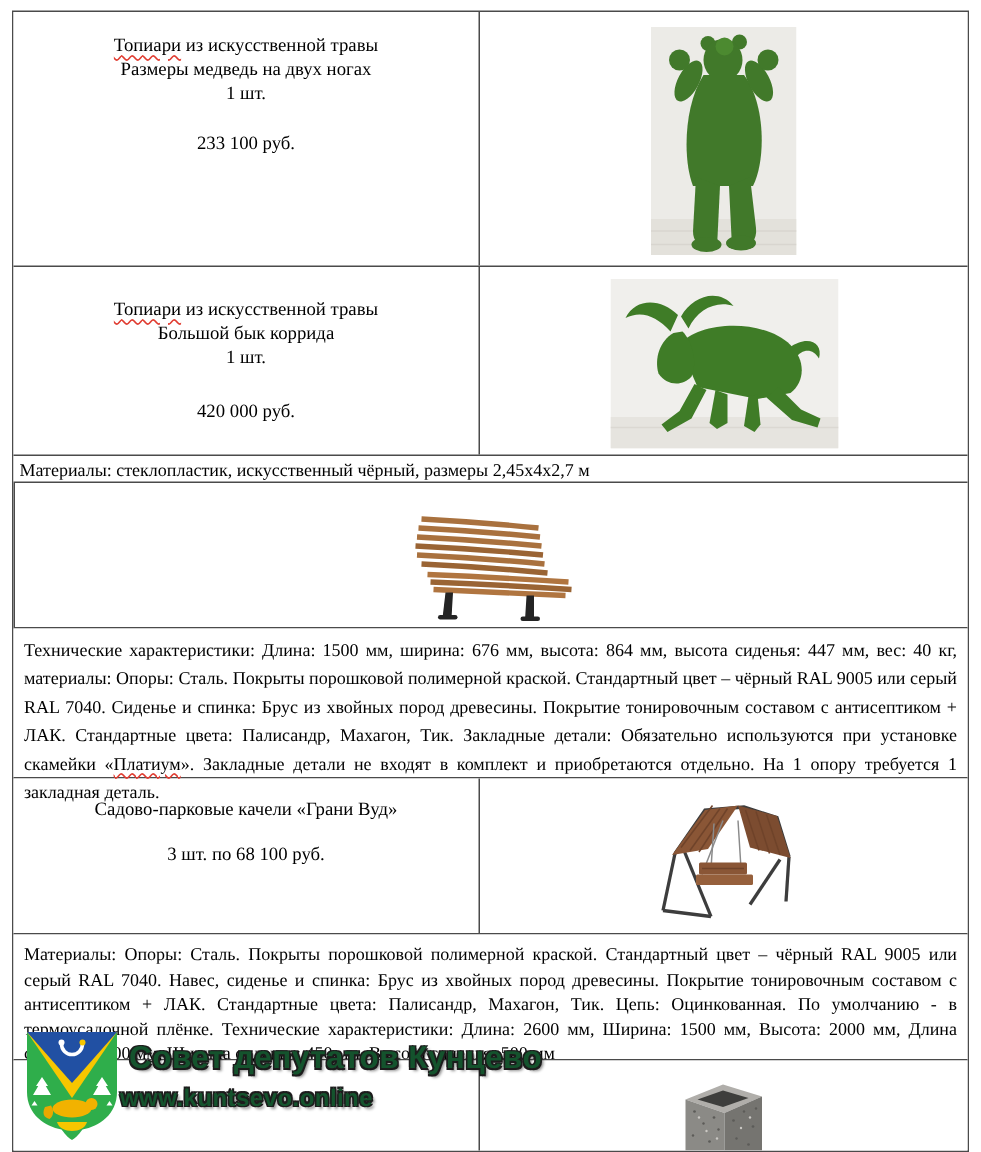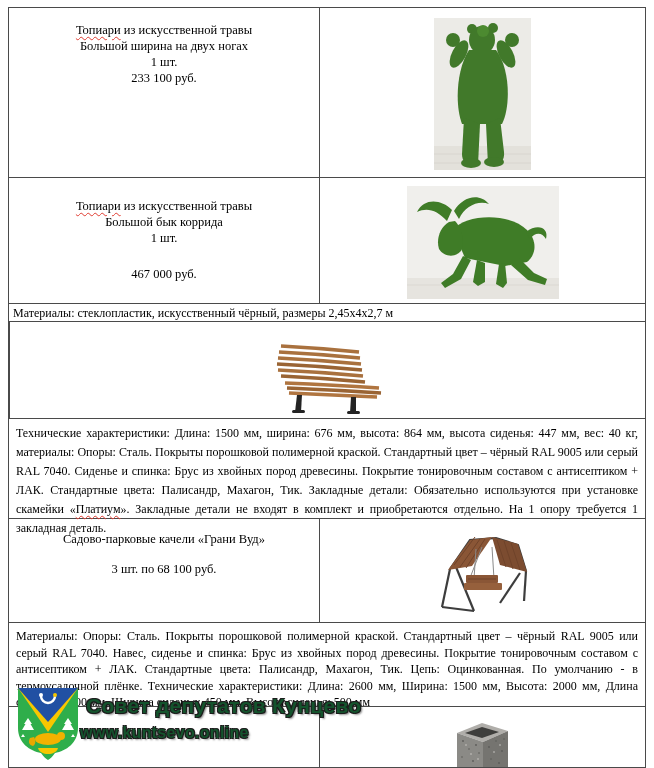--- a/index.html
+++ b/index.html
@@ -8,21 +8,21 @@
 
   .doc-table { position:absolute; left:8px; top:7px; width:636px; border:1px solid #4a4a4a; }
   .t-row { display:flex; box-sizing:border-box; border-bottom:1px solid #4a4a4a; background:#fff; }
   .t-row.last { border-bottom:none; }
   .cell-left  { width:310px; box-sizing:border-box; text-align:center; }
   .cell-right { flex:1; box-sizing:border-box; border-left:1px solid #4a4a4a;
                 display:flex; justify-content:center; align-items:flex-start; }
 
   .product-text { font-size:12.5px; line-height:16px; }
   .pad14 { padding-top:14px; } .pad20 { padding-top:20px; } .pad12 { padding-top:12px; }
-  .price-line  { }
+  .price-line  { margin-top:17px; }
   .price-line2 { margin-top:20px; }
   .qty-gap     { margin-top:17px; }
   .qty-gap2    { margin-top:14px; }
 
   .note-row  { font-size:12px; line-height:17px; padding:1px 4px; box-sizing:border-box; }
   .spec-row  { font-size:12px; text-align:justify; padding:5px 7px 0 7px; box-sizing:border-box; }
   .spec-a { line-height:19px; }
   .spec-b { line-height:16.5px; }
 
   .misspelled { text-decoration:underline wavy #e03c31; text-decoration-thickness:1px; text-underline-offset:2px; }
@@ -46,21 +46,21 @@
 </style>
 </head>
 <body>
 
 <div class="page">
   <div class="doc-table">
 
     <div class="t-row h170">
       <div class="cell-left product-text pad14">
         <div><span class="misspelled">Топиари</span><span> из искусственной травы</span></div>
-        <div>Большой ширина на двух ногах</div>
+        <div>Размеры медведь на двух ногах</div>
         <div>1 шт.</div>
         <div class="price-line">233 100 руб.</div>
       </div>
       <div class="cell-right">
         <svg class="img-bear" width="97" height="152" viewBox="0 0 97 152">
           <rect width="97" height="152" fill="#ecebe7"></rect>
           <rect y="128" width="97" height="24" fill="#e3e1db"></rect>
           <line x1="0" y1="136" x2="97" y2="136" stroke="#d8d5cf" stroke-width="1"></line>
           <line x1="0" y1="145" x2="97" y2="145" stroke="#d8d5cf" stroke-width="1"></line>
           <text class="photo-wm" x="48" y="80" font-size="11" fill="#dcdad4" text-anchor="middle">t-back</text>
@@ -82,21 +82,21 @@
         </svg>
       </div>
     </div>
 
 
     <div class="t-row h126">
       <div class="cell-left product-text pad20">
         <div><span class="misspelled">Топиари</span><span> из искусственной травы</span></div>
         <div>Большой бык коррида</div>
         <div>1 шт.</div>
-        <div class="price-line2">467 000 руб.</div>
+        <div class="price-line2">420 000 руб.</div>
       </div>
       <div class="cell-right">
         <svg class="img-bull" width="152" height="113" viewBox="0 0 152 113">
           <rect width="152" height="113" fill="#f0efec"></rect>
           <rect y="92" width="152" height="21" fill="#e6e4df"></rect>
           <line x1="0" y1="99" x2="152" y2="99" stroke="#dbd8d2" stroke-width="1"></line>
           <text class="photo-wm" x="76" y="58" font-size="12" fill="#dedbd5" text-anchor="middle">w.ar-bacha.c</text>
           <g fill="#3f7c27">
             <path d="M46 44 C 58 28 102 26 120 44 C 130 54 130 68 120 76 L 98 80 L 58 72 Z"></path>
             <path d="M42 36 C 33 41 29 53 32 63 C 37 71 48 72 54 65 C 58 56 55 42 48 35 Z"></path>

